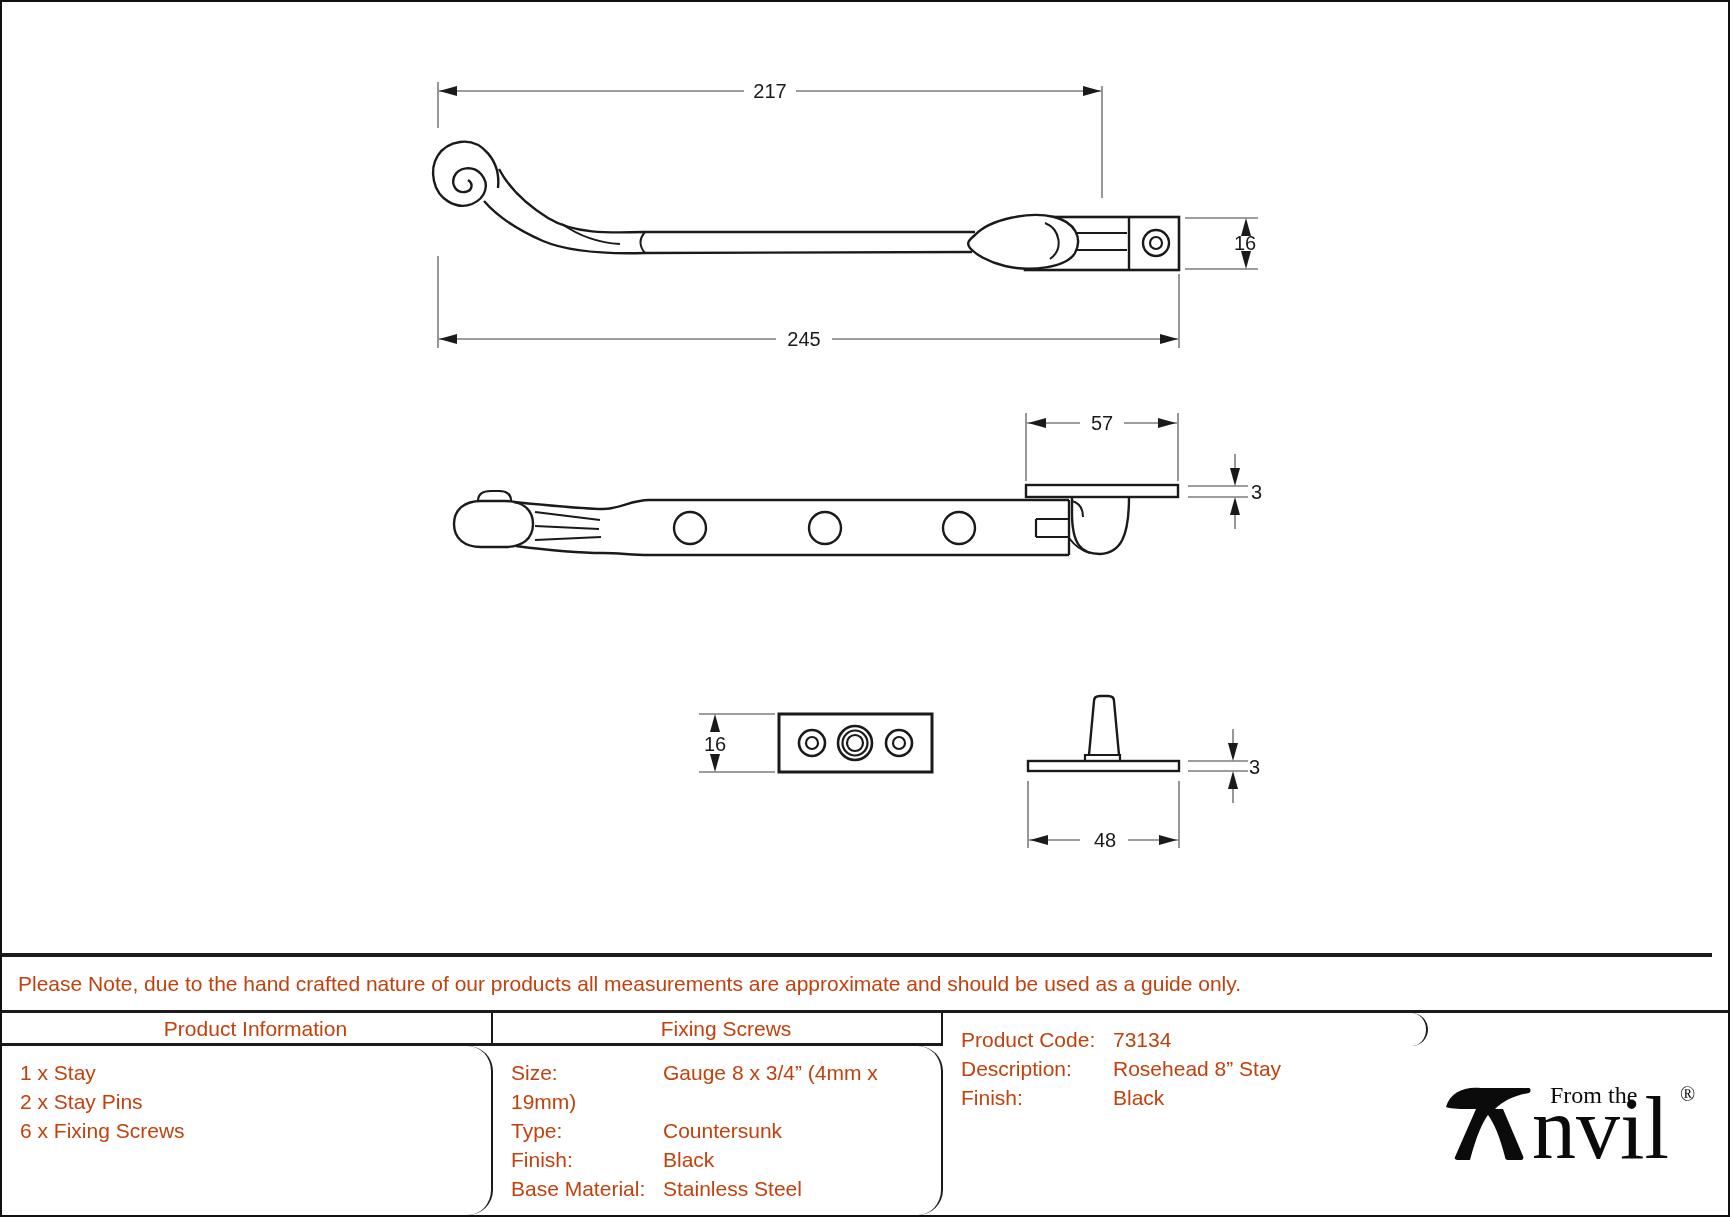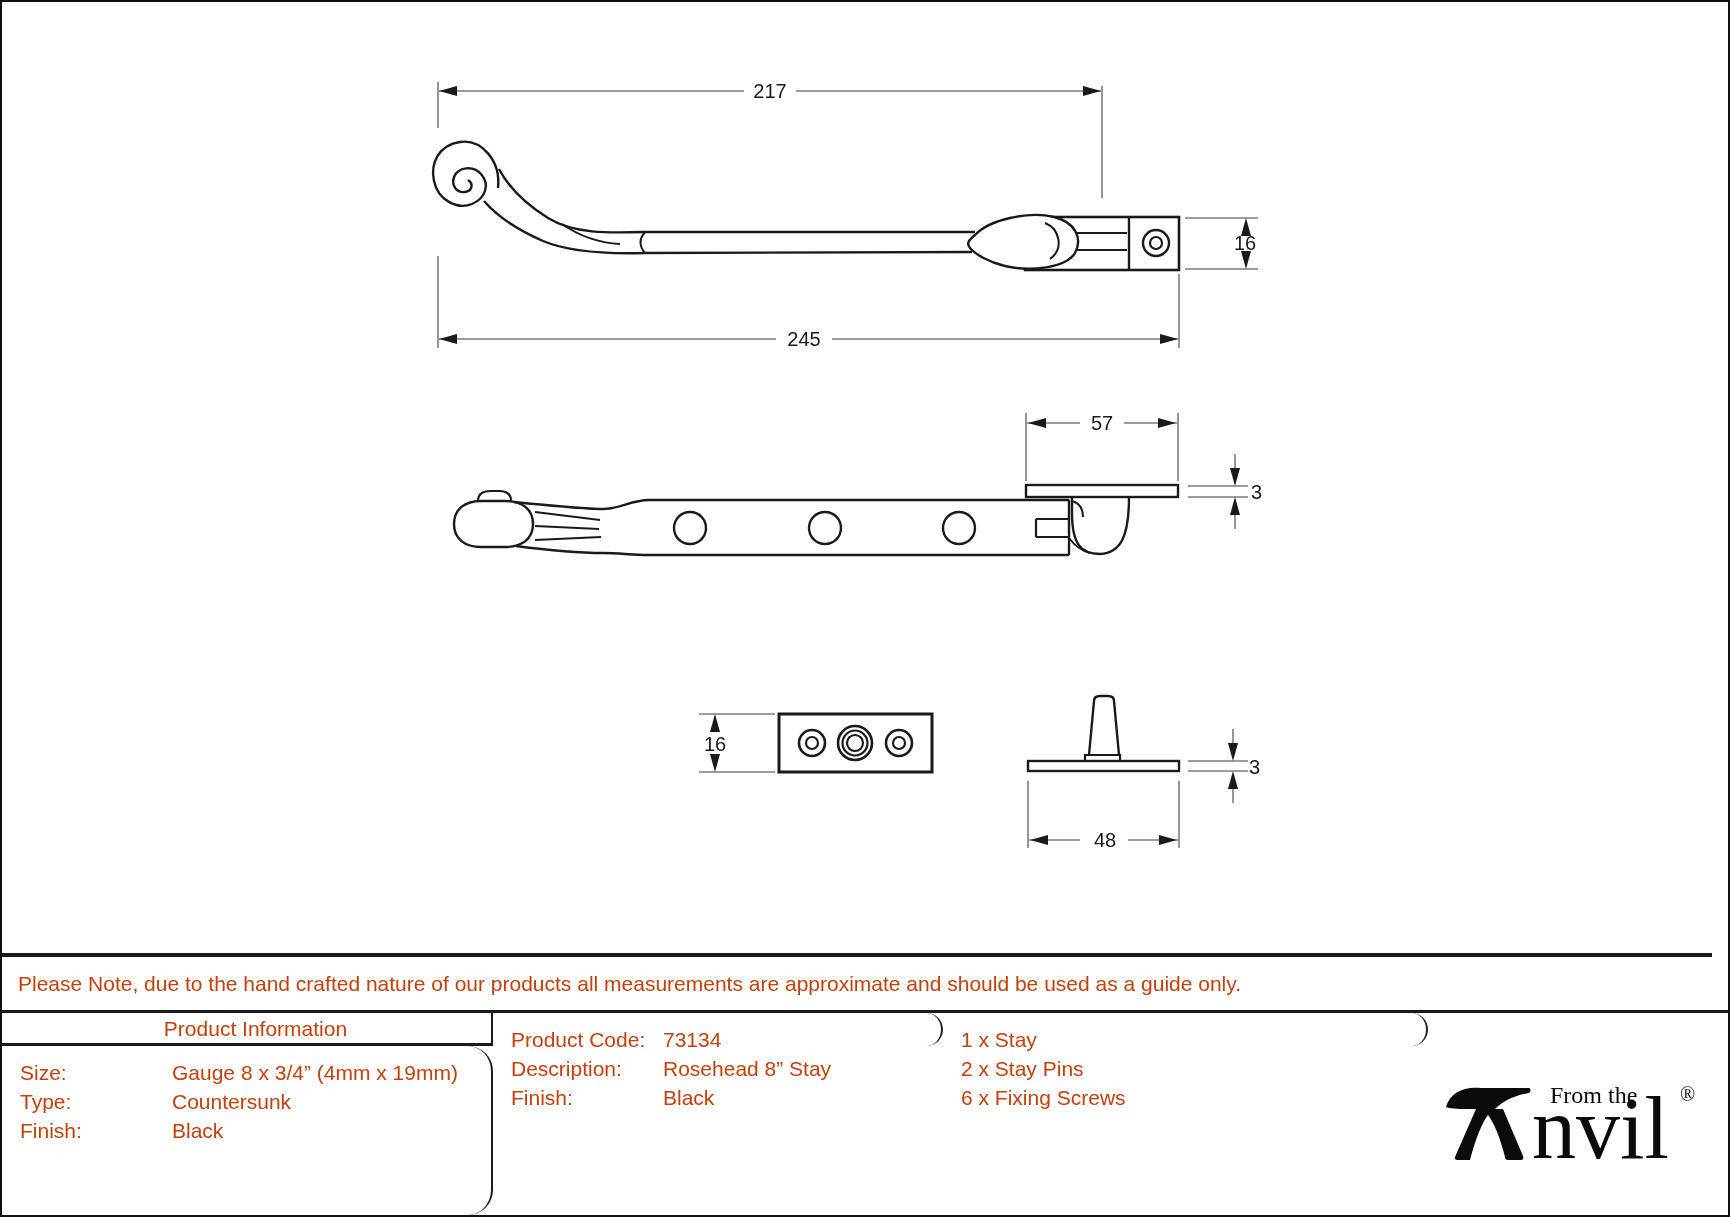--- a/index.html
+++ b/index.html
@@ -205,20 +205,21 @@
     </g>
   </svg>
 
   <div class="note-row">
     <span>Please Note, due to the hand crafted nature of our products all measurements are approximate and should be used as a guide only.</span>
   </div>
 
   <div class="info-table">
 
     <div class="th">Product Information</div>
+    <div class="th">Fixing Screws</div>
 
     <div class="logo-cell">
       <svg class="logo-svg" width="298" height="204" viewBox="0 0 298 204">
         <g fill="#0b0b0b">
           <path d="M18,78 C22,63 37,57 53,59 L101,59 C103,59 103,63 101,64 C87,66 75,72 67,80 L45,80 C33,80 24,80 18,78 Z"></path>
           <path d="M48,80 L27,128 C26,130 28,131 30,131 L42,131 C48,108 54,94 60,86 C66,94 72,108 77,128 C77,130 78,131 80,131 L93,131 C95,131 96,129 95,127 L75,80 Z"></path>
         </g>
         <text class="brand-serif" x="122" y="74" font-size="24">From the</text>
         <text class="brand-serif" x="104" y="129" font-size="88">nvil</text>
         <text class="brand-serif" x="252" y="72" font-size="20">®</text>
@@ -246,16 +247,19 @@
     <div class="td">
       <div class="row">
         <span class="lbl">Size:</span><span>Gauge 8 x 3/4” (4mm x 19mm)</span>
       </div>
       <div class="row">
         <span class="lbl">Type:</span><span>Countersunk</span>
       </div>
       <div class="row">
         <span class="lbl">Finish:</span><span>Black</span>
       </div>
+      <div class="row">
+        <span class="lbl">Base Material:</span><span>Stainless Steel</span>
+      </div>
     </div>
 
   </div>
 </div>
 
 </body></html>

